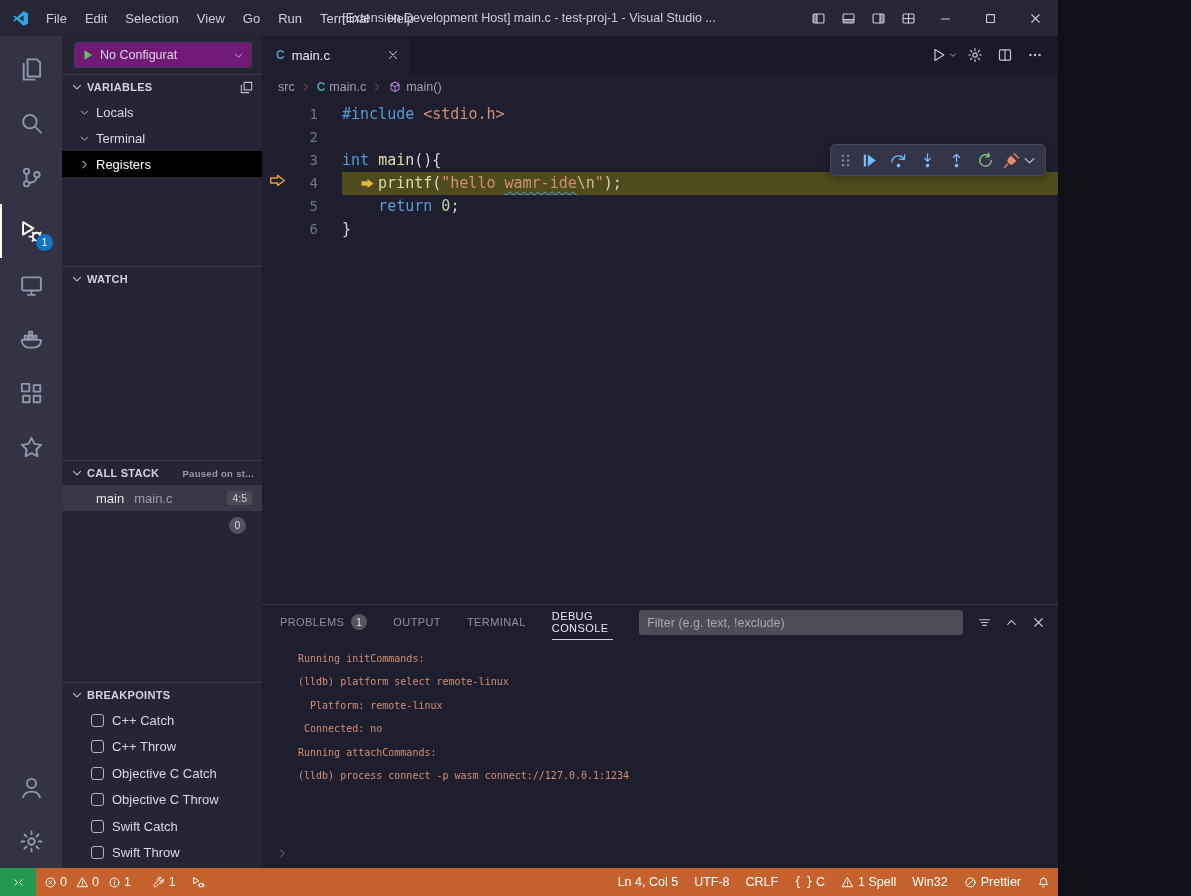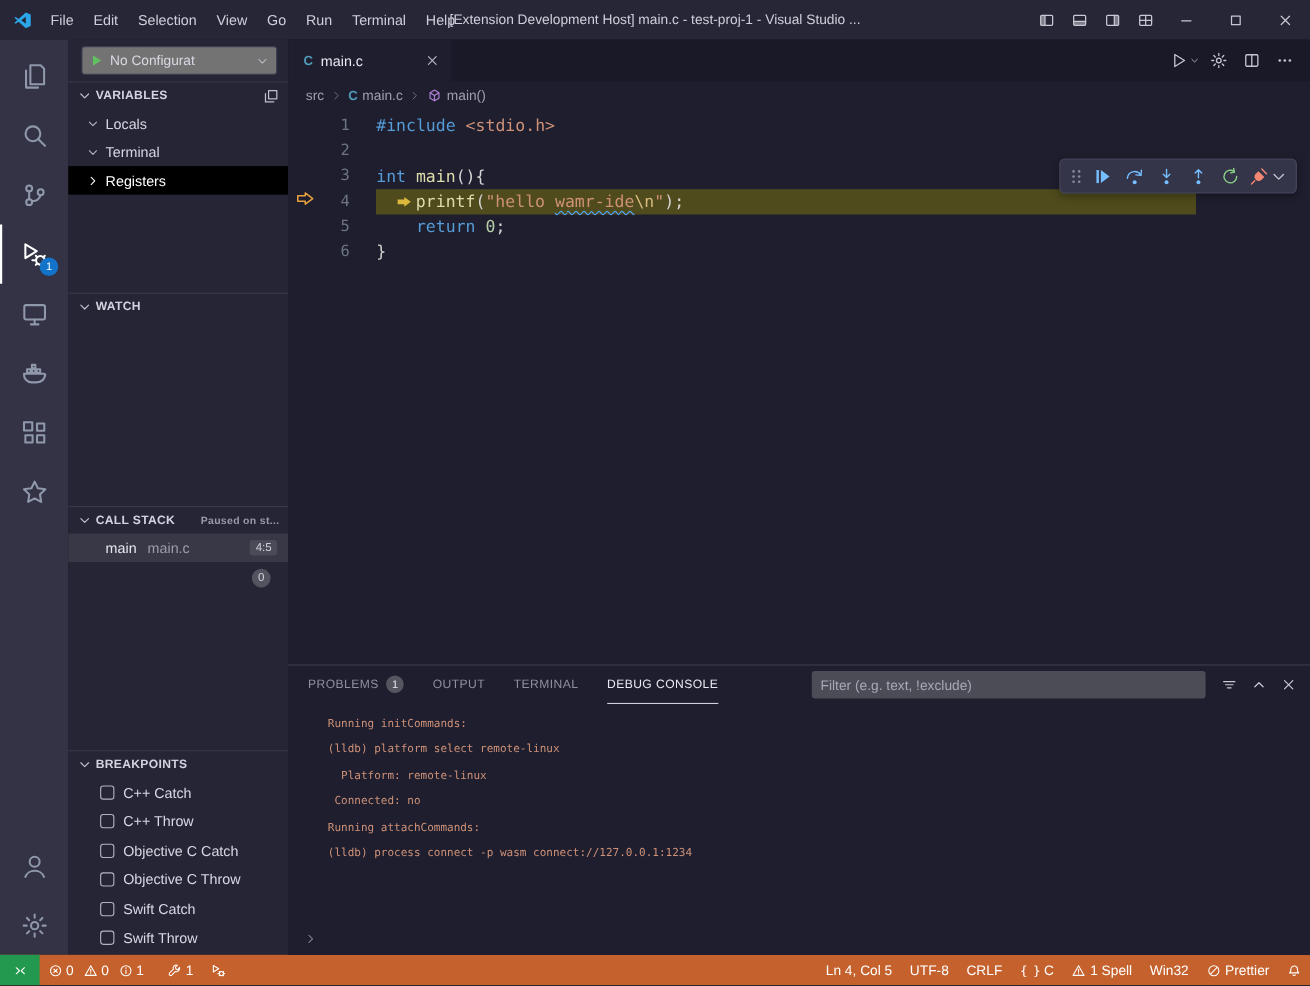--- a/index.html
+++ b/index.html
@@ -1,17 +1,17 @@
 <!DOCTYPE html>
 <html><head>
 <meta charset="utf-8">
 <style>
 *{box-sizing:border-box}
 body{margin:0;background:#101018;font-family:"Liberation Sans",sans-serif}
-.window{width:1191px;height:896px;display:flex;flex-direction:column;background:#1e1e2e;overflow:hidden;color:#ccc;position:relative}
+.window{width:1058px;height:896px;display:flex;flex-direction:column;background:#1e1e2e;overflow:hidden;color:#ccc;position:relative}
 
 .titlebar{height:36px;flex:0 0 36px;display:flex;align-items:center;background:#262637;position:relative;font-size:13px;color:#cfcfdb}
 .logo{margin:0 8px 0 12px;display:flex}
 .logo svg{width:17px;height:17px}
 .menubar{display:flex;align-items:center;z-index:2}
 .menu-item{padding:0 9px;white-space:nowrap}
 .win-title{position:absolute;left:50%;transform:translateX(-50%);font-size:12.5px;color:#cfcfdb;white-space:nowrap}
 .win-controls{margin-left:auto;display:flex;align-items:center;height:100%;z-index:2}
 .wc{width:30px;height:100%;display:flex;align-items:center;justify-content:center;color:#c8c8d4}
 .wc.sys{width:45px}
@@ -20,21 +20,21 @@
 .main{flex:1;display:flex;min-height:0}
 .activitybar{width:62px;flex:0 0 62px;background:#333345;display:flex;flex-direction:column;padding-top:6px}
 .act-item{height:54px;display:flex;align-items:center;justify-content:center;position:relative;color:#9098ac}
 .act-item.active{color:#fff;box-shadow:inset 2px 0 0 #fff}
 .act-item svg{width:25px;height:25px}
 .act-badge{position:absolute;right:9px;bottom:7px;min-width:17px;height:17px;border-radius:9px;background:#1273c8;color:#fff;font-size:10px;display:flex;align-items:center;justify-content:center;padding:0 3px}
 .act-bottom{margin-top:auto}
 
 .sidebar{width:200px;flex:0 0 200px;background:#252536;display:flex;flex-direction:column;font-size:13px;color:#d2d2de}
 .config-row{height:38px;flex:0 0 38px;display:flex;align-items:center;padding:0 10px 0 12px}
-.config-dd{flex:1;height:26px;background:#737373;border:1px solid #3e3e54;border-radius:3px;display:flex;align-items:center;padding:0 6px;font-size:12.5px;color:#d8d8e4;gap:5px}
+.config-dd{flex:1;height:26px;background:#701a75;border:1px solid #3e3e54;border-radius:3px;display:flex;align-items:center;padding:0 6px;font-size:12.5px;color:#d8d8e4;gap:5px}
 .config-dd .ic svg{width:14px;height:14px}
 .config-dd .lbl{flex:1;overflow:hidden;white-space:nowrap}
 .config-dd .dd-chev{color:#b9b9c6;display:flex}
 .config-dd .dd-chev svg{width:13px;height:13px}
 .sb-sec{display:flex;flex-direction:column;border-top:1px solid #39394a;overflow:hidden}
 .sec-head{height:24px;flex:0 0 24px;display:flex;align-items:center;gap:3px;padding:0 8px;font-size:11px;font-weight:700;letter-spacing:.3px;color:#d3d3e0}
 .sec-head .chev{display:flex;color:#c0c0ce}
 .sec-head .chev svg{width:14px;height:14px}
 .sec-head .act-ic{margin-left:auto;color:#c0c0ce;display:flex}
 .sec-head .act-ic svg{width:15px;height:15px}

